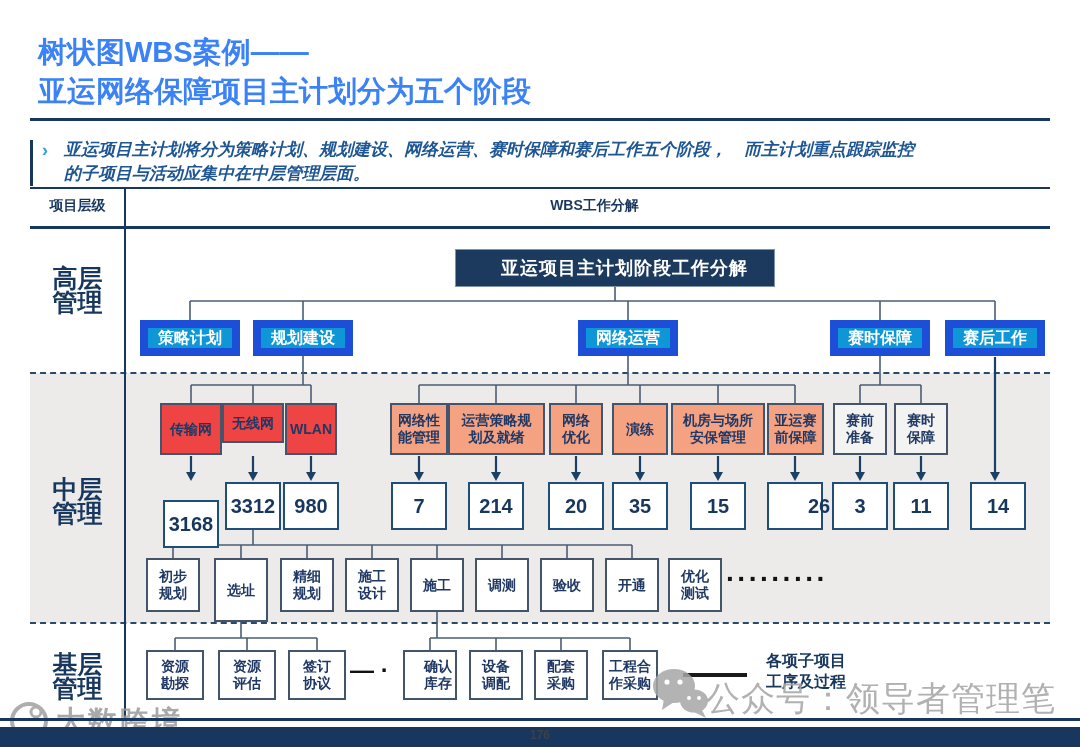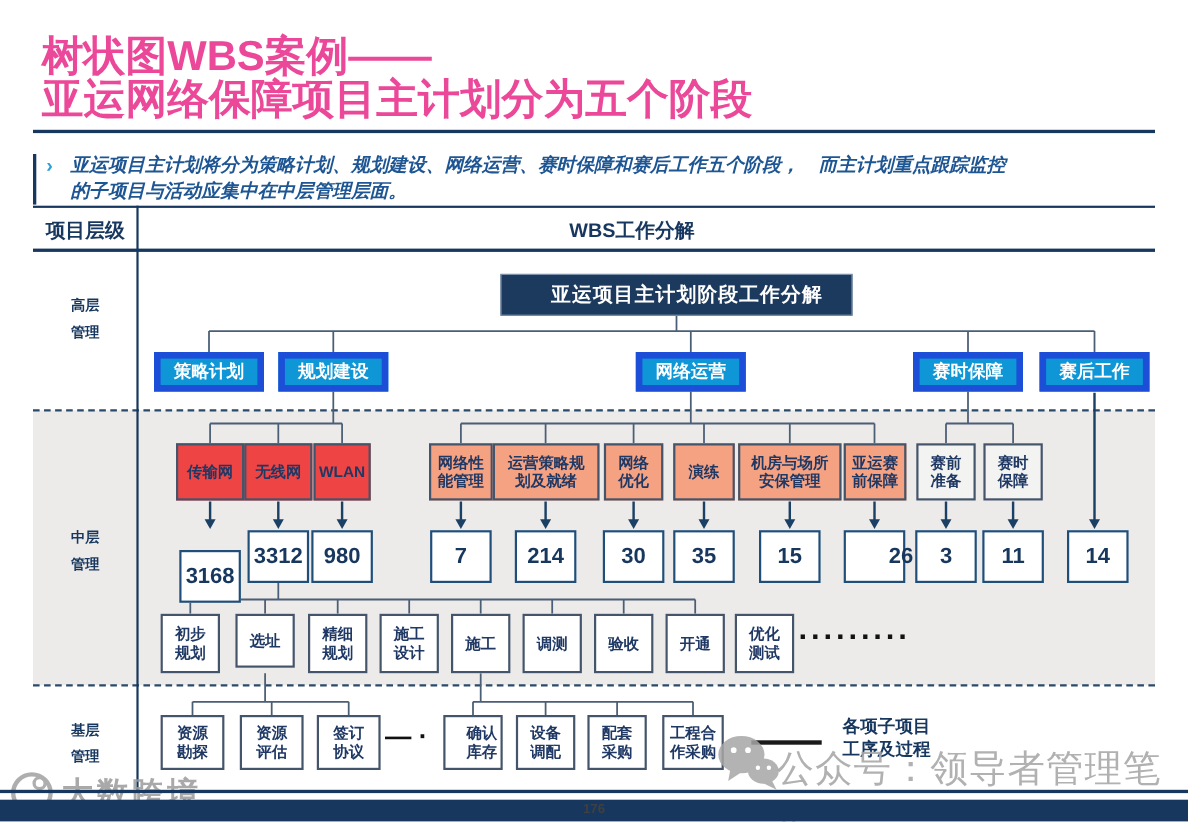--- a/index.html
+++ b/index.html
@@ -1,39 +1,39 @@
 <!DOCTYPE html>
 <html><head>
 <meta charset="utf-8">
 <style>
   html,body{margin:0;padding:0;background:#ffffff;}
   .canvas{position:relative;width:1080px;height:747px;background:#ffffff;overflow:hidden;
           font-family:"Liberation Sans","DejaVu Sans",sans-serif;}
   .abs{position:absolute;box-sizing:border-box;}
   .pre{white-space:pre-line;}
   
-  .title{left:38px;top:33px;width:1000px;font-size:38px;font-weight:bold;color:#ec4899;line-height:39px;}
+  .title{left:38px;top:33px;width:1000px;font-size:29px;font-weight:bold;color:#3b82f6;line-height:39px;}
   .title-rule{left:30px;top:118px;width:1020px;height:3px;background:#17375e;}
   
   .bullet-bar{left:30px;top:140px;width:3px;height:46px;background:#17375e;}
   .bullet-marker{left:42px;top:140px;font-size:18px;font-weight:bold;color:#2f9fd8;}
   .bullet-text{left:64px;top:138px;width:965px;font-family:"Liberation Serif","DejaVu Serif",serif;
                font-style:italic;font-size:17px;line-height:24px;color:#1e5593;font-weight:bold;}
   
   .hline{background:#17375e;}
   .vdiv{left:124px;top:187px;width:2px;height:532px;background:#17375e;}
-  .hdr{font-size:18px;font-weight:bold;color:#17375e;text-align:center;}
+  .hdr{font-size:14px;font-weight:bold;color:#17375e;text-align:center;}
   .band{left:30px;top:373px;width:1020px;height:250px;background:#ecebe9;}
   .dash{left:30px;width:1020px;height:0;border-top:2px dashed #2a4a6b;}
-  .lvl{left:30px;width:95px;text-align:center;font-size:13px;font-weight:bold;color:#17375e;line-height:24px;}
+  .lvl{left:30px;width:95px;text-align:center;font-size:25px;font-weight:bold;color:#17375e;line-height:24px;}
   
   .box{position:absolute;box-sizing:border-box;display:flex;align-items:center;justify-content:center;
        text-align:center;font-weight:bold;white-space:pre-line;}
   .root-box{background:#1b3a5e;color:#ffffff;border:1px solid #7e93ab;font-size:18px;letter-spacing:1px;}
-  .phase{background:#0e96d6;color:#ffffff;border:6px solid #1d4ed8;font-size:16px;}
+  .phase{background:#0e96d6;color:#ffffff;border:8px solid #1d4ed8;font-size:16px;}
   .mid{border:2px solid #44546a;color:#1f3864;font-size:14px;line-height:17px;}
   .peach{background:#ef4444;}
   .salmon{background:#f5a283;}
   .lightbx{background:#f3f3f1;}
   .count{background:#ffffff;border:2px solid #1f4e79;color:#17375e;font-size:20px;}
   .wbx{background:#ffffff;border:2px solid #44546a;color:#1f3864;font-size:14px;line-height:17px;}
   .dots{left:726px;top:563px;font-size:28px;font-weight:900;color:#111;letter-spacing:2px;}
   .dashdot{left:350px;top:656px;font-size:24px;font-weight:900;color:#111;}
   .legend-line{left:683px;top:673px;width:64px;height:4px;background:#1a1a1a;}
   .legend-text{left:766px;top:650px;font-size:16px;font-weight:bold;color:#17375e;line-height:21px;}
@@ -57,21 +57,21 @@
   </div>
   <div class="abs title-rule"></div>
 
   <div class="abs bullet-bar"></div>
   <div class="abs bullet-marker">›</div>
   <div class="abs bullet-text pre">亚运项目主计划将分为策略计划、规划建设、网络运营、赛时保障和赛后工作五个阶段，　而主计划重点跟踪监控
 的子项目与活动应集中在中层管理层面。</div>
 
   <div class="abs hline" style="left:30px;top:187px;width:1020px;height:2px;"></div>
   <div class="abs hdr" style="left:30px;top:197px;width:95px;">项目层级</div>
-  <div class="abs hdr" style="left:112px;top:197px;width:925px;">WBS工作分解</div>
+  <div class="abs hdr" style="left:132px;top:197px;width:925px;">WBS工作分解</div>
   <div class="abs hline" style="left:30px;top:226px;width:1020px;height:3px;"></div>
   <div class="abs band"></div>
   <div class="abs dash" style="top:372px;"></div>
   <div class="abs dash" style="top:622px;"></div>
   <div class="abs vdiv"></div>
 
   <div class="abs lvl pre" style="top:266px;">高层
 管理</div>
   <div class="abs lvl pre" style="top:477px;">中层
 管理</div>
@@ -106,21 +106,21 @@
 
   <div class="box root-box" style="left:455px;top:249px;width:320px;height:38px;padding-left:19px;">亚运项目主计划阶段工作分解</div>
 
   <div class="box phase" style="left:140px;top:320px;width:100px;height:36px;">策略计划</div>
   <div class="box phase" style="left:253px;top:320px;width:100px;height:36px;">规划建设</div>
   <div class="box phase" style="left:578px;top:320px;width:100px;height:36px;">网络运营</div>
   <div class="box phase" style="left:830px;top:320px;width:100px;height:36px;">赛时保障</div>
   <div class="box phase" style="left:945px;top:320px;width:100px;height:36px;">赛后工作</div>
 
   <div class="box mid peach" style="left:160px;top:403px;width:62px;height:52px;">传输网</div>
-  <div class="box mid peach" style="left:222px;top:403px;width:62px;height:52px;">无线网</div>
+  <div class="box mid peach" style="left:222px;top:403px;width:62px;height:40px;">无线网</div>
   <div class="box mid peach" style="left:285px;top:403px;width:52px;height:52px;">WLAN</div>
   <div class="box mid salmon" style="left:390px;top:403px;width:58px;height:52px;">网络性
 能管理</div>
   <div class="box mid salmon" style="left:448px;top:403px;width:97px;height:52px;">运营策略规
 划及就绪</div>
   <div class="box mid salmon" style="left:549px;top:403px;width:54px;height:52px;">网络
 优化</div>
   <div class="box mid salmon" style="left:612px;top:403px;width:56px;height:52px;">演练</div>
   <div class="box mid salmon" style="left:671px;top:403px;width:94px;height:52px;">机房与场所
 安保管理</div>
@@ -129,31 +129,31 @@
   <div class="box mid lightbx" style="left:833px;top:403px;width:54px;height:52px;">赛前
 准备</div>
   <div class="box mid lightbx" style="left:894px;top:403px;width:54px;height:52px;">赛时
 保障</div>
 
   <div class="box count" style="left:163px;top:500px;width:56px;height:48px;">3168</div>
   <div class="box count" style="left:225px;top:482px;width:56px;height:48px;">3312</div>
   <div class="box count" style="left:283px;top:482px;width:56px;height:48px;">980</div>
   <div class="box count" style="left:391px;top:482px;width:56px;height:48px;">7</div>
   <div class="box count" style="left:468px;top:482px;width:56px;height:48px;">214</div>
-  <div class="box count" style="left:548px;top:482px;width:56px;height:48px;">30</div>
+  <div class="box count" style="left:548px;top:482px;width:56px;height:48px;">20</div>
   <div class="box count" style="left:612px;top:482px;width:56px;height:48px;">35</div>
   <div class="box count" style="left:690px;top:482px;width:56px;height:48px;">15</div>
   <div class="box count" style="left:767px;top:482px;width:56px;height:48px;padding-left:48px;">26</div>
   <div class="box count" style="left:832px;top:482px;width:56px;height:48px;">3</div>
   <div class="box count" style="left:893px;top:482px;width:56px;height:48px;">11</div>
   <div class="box count" style="left:970px;top:482px;width:56px;height:48px;">14</div>
 
   <div class="box wbx" style="left:146px;top:558px;width:54px;height:54px;">初步
 规划</div>
-  <div class="box wbx" style="left:214px;top:558px;width:54px;height:49px;">选址</div>
+  <div class="box wbx" style="left:214px;top:558px;width:54px;height:64px;">选址</div>
   <div class="box wbx" style="left:280px;top:558px;width:54px;height:54px;">精细
 规划</div>
   <div class="box wbx" style="left:345px;top:558px;width:54px;height:54px;">施工
 设计</div>
   <div class="box wbx" style="left:410px;top:558px;width:54px;height:54px;">施工</div>
   <div class="box wbx" style="left:475px;top:558px;width:54px;height:54px;">调测</div>
   <div class="box wbx" style="left:540px;top:558px;width:54px;height:54px;">验收</div>
   <div class="box wbx" style="left:605px;top:558px;width:54px;height:54px;">开通</div>
   <div class="box wbx" style="left:668px;top:558px;width:54px;height:54px;">优化
 测试</div>

